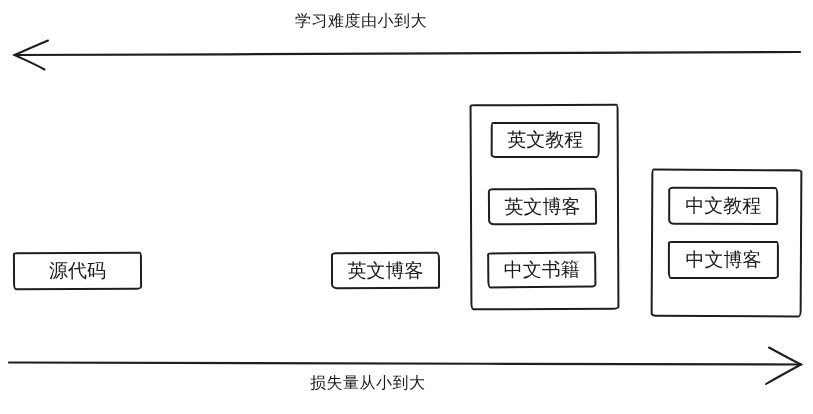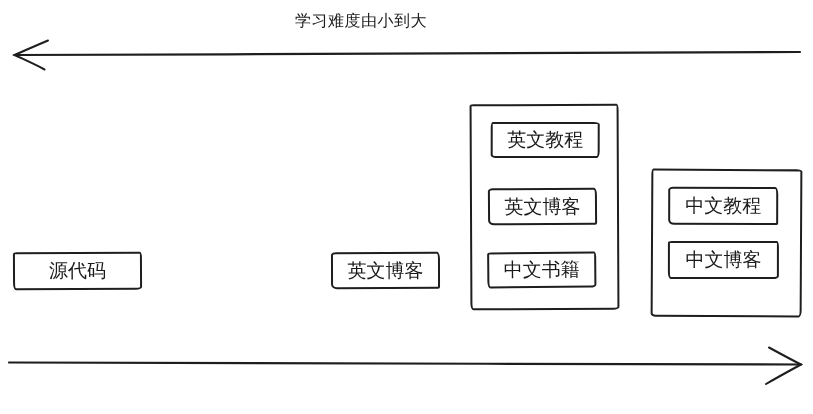--- a/index.html
+++ b/index.html
@@ -102,14 +102,15 @@
 
   <div class="group sk2 g-right">
     <div class="box sk3 i-cntut">
       <span>中文教程</span>
     </div>
     <div class="box sk1 i-cnblg">
       <span>中文博客</span>
     </div>
   </div>
 
+  <div class="axis-label bottom">损失量从小到大</div>
 
 </div>
 
 </body></html>

